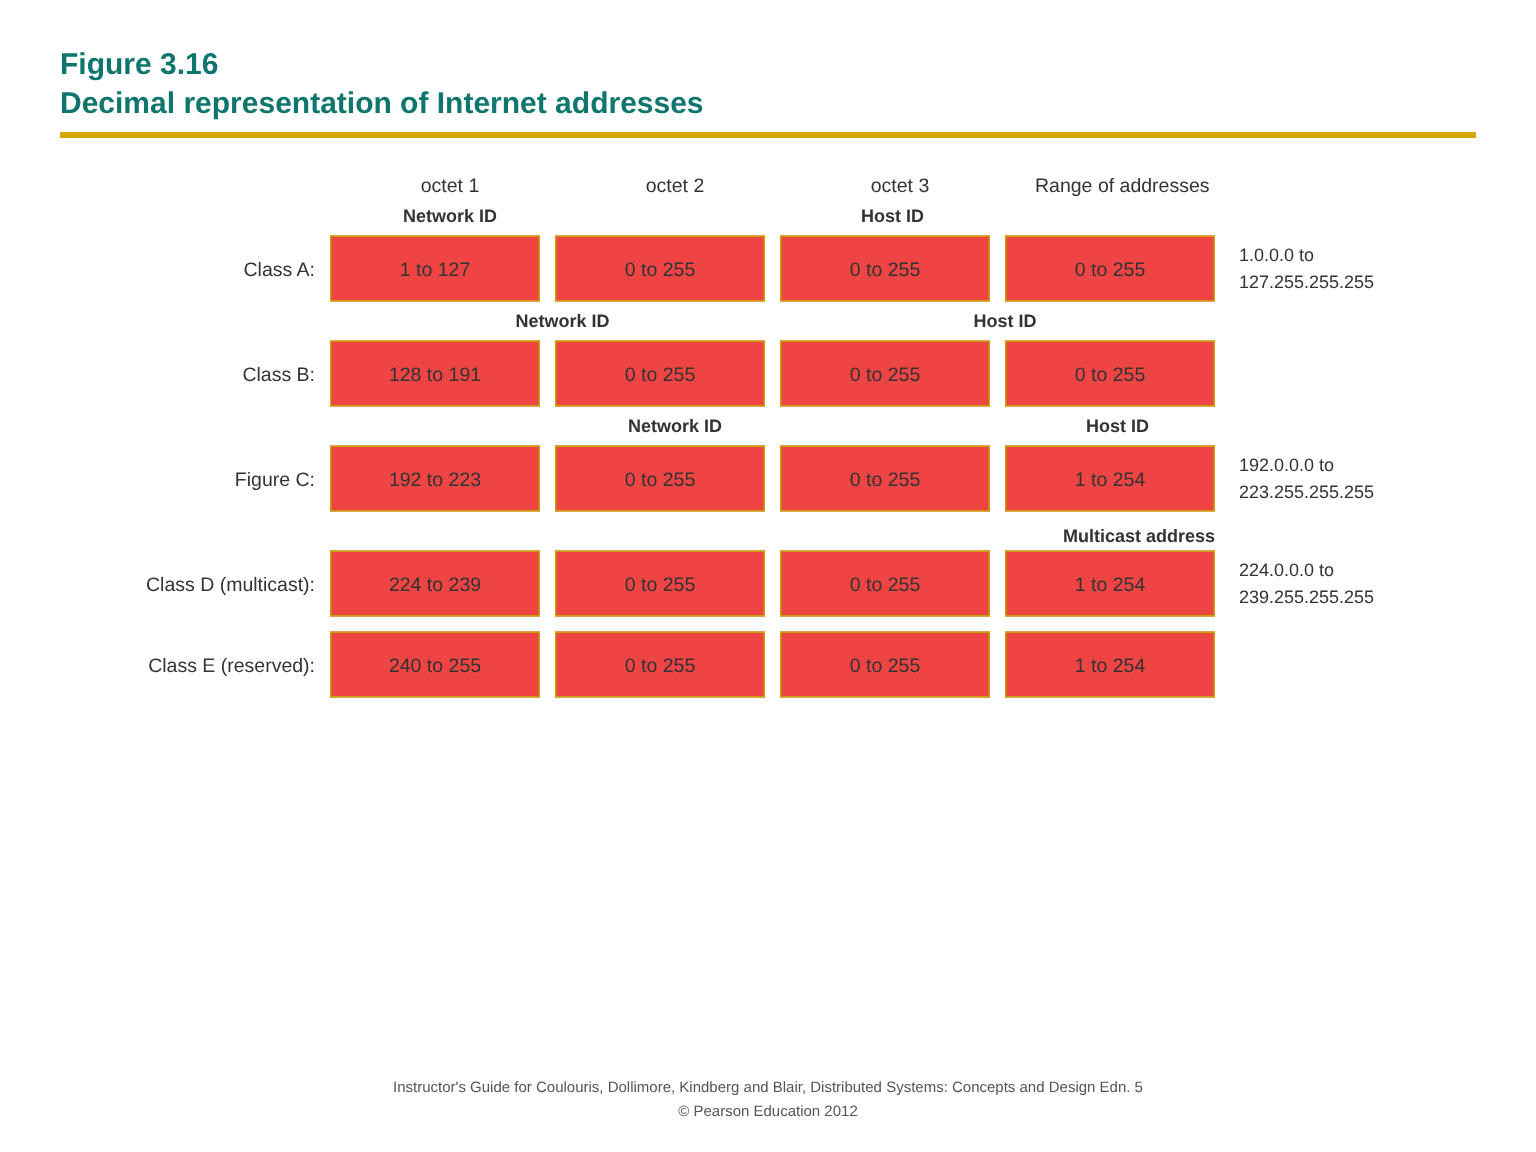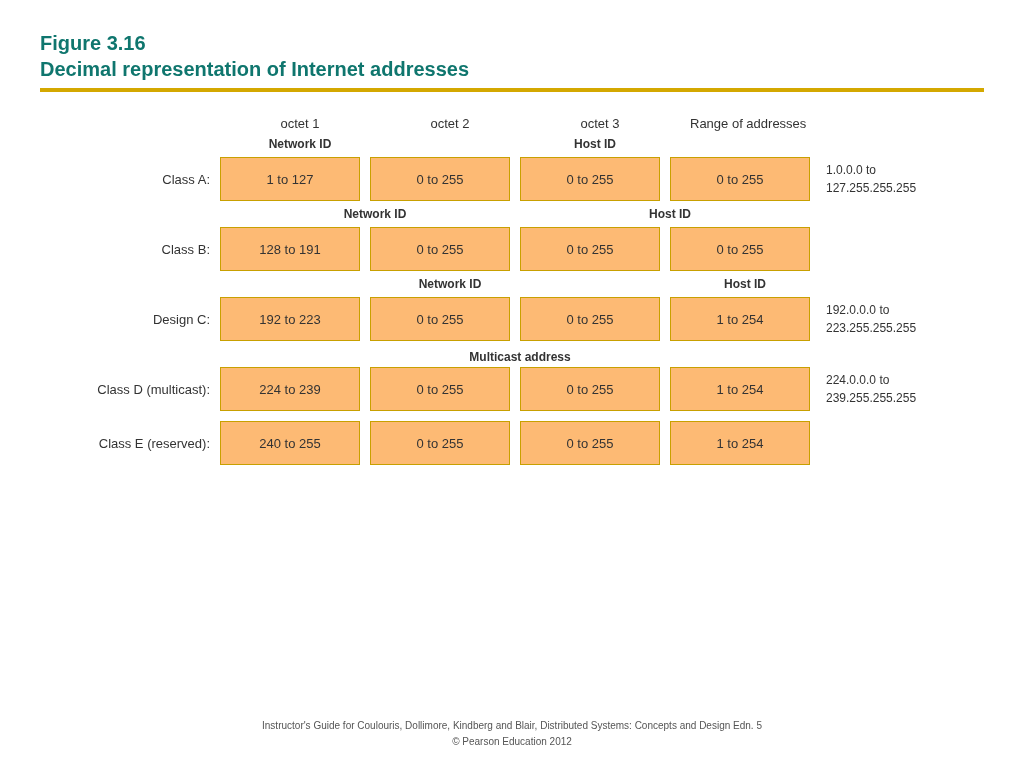--- a/index.html
+++ b/index.html
@@ -90,21 +90,21 @@
     .row-label {
       width: 160px;
       text-align: right;
       padding-right: 10px;
       font-size: 13px;
       color: #333;
       flex-shrink: 0;
     }
 
     .cell {
-      background: #fdba74;
+      background: #ef4444;
       border: 1px solid #c8a000;
       text-align: center;
       font-size: 13px;
       color: #333;
       padding: 8px 4px;
       height: 44px;
       display: flex;
       align-items: center;
       justify-content: center;
     }
@@ -135,21 +135,21 @@
       height: 20px;
       width: 580px;
       align-items: center;
       justify-content: center;
     }
 
     .multicast-label {
       font-size: 12px;
       font-weight: bold;
       color: #333;
-      text-align: center;
+      text-align: right;
       width: 100%;
     }
 
     .footer {
       position: absolute;
       bottom: 18px;
       left: 0;
       right: 0;
       text-align: center;
       font-size: 10px;
@@ -213,21 +213,21 @@
       </div>
     </div>
 
     <div class="class-section">
       <div class="span-row">
         <div style="width:440px; text-align:center; font-size:12px; font-weight:bold; color:#333;">Network ID</div>
         <div style="width:10px;"></div>
         <div style="width:130px; text-align:center; font-size:12px; font-weight:bold; color:#333;">Host ID</div>
       </div>
       <div class="data-row">
-        <div class="row-label">Design C:</div>
+        <div class="row-label">Figure C:</div>
         <div class="cell cell-octet1">192 to 223</div>
         <div class="cell cell-octet2">0 to 255</div>
         <div class="cell cell-octet3">0 to 255</div>
         <div class="cell cell-octet4">1 to 254</div>
         <div class="range-text">
           <span>192.0.0.0 to</span><br>
           <span>223.255.255.255</span>
         </div>
       </div>
     </div>

